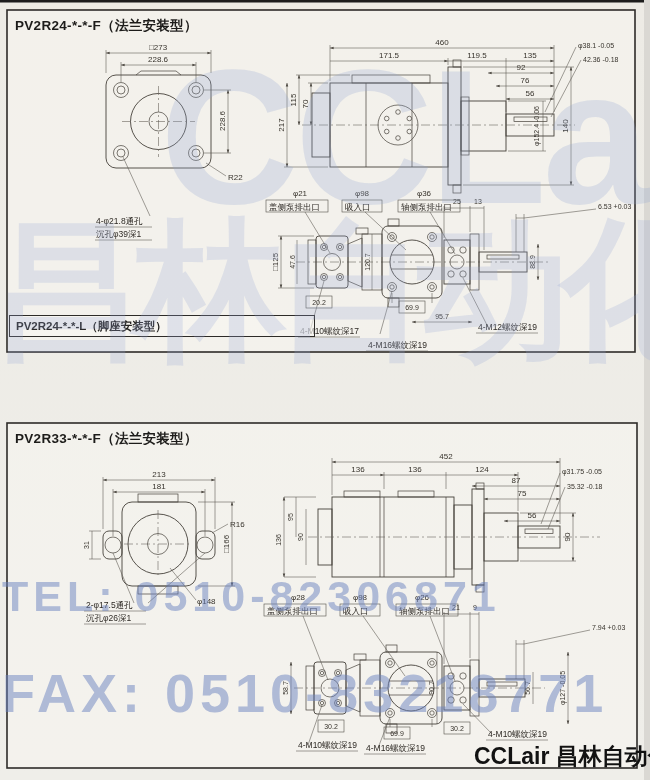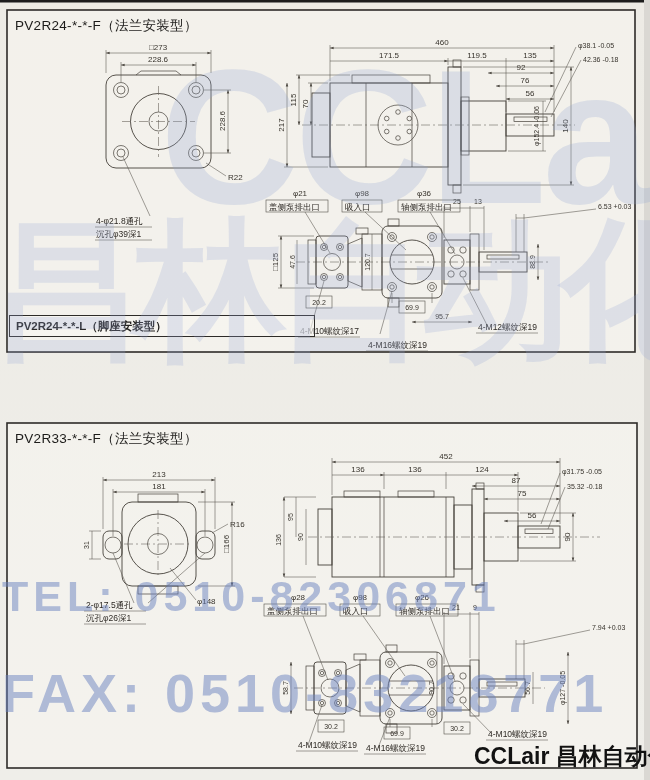--- a/index.html
+++ b/index.html
@@ -11,21 +11,21 @@
   svg .ol2{fill:none;stroke:#45413a;stroke-width:.7;}
   svg .dim{stroke:#55504a;stroke-width:.55;fill:none;}
   svg .cl{stroke:#5d5850;stroke-width:.55;fill:none;stroke-dasharray:9 3 2 3;}
   svg .panel{fill:#f8f6f1;fill-opacity:.55;stroke:#2d2b28;stroke-width:1.6;}
   svg .bx{fill:none;stroke:#55504a;stroke-width:.6;}
   svg text{fill:#37332c;font-family:"Liberation Sans","DejaVu Sans",sans-serif;font-size:8px;}
   svg text.mid{text-anchor:middle;}
   svg text.t7{font-size:7px;}
   svg text.ct{font-size:8.5px;fill:#2e2a25;}
   .abs{position:absolute;}
-  .ptitle{font-size:13.5px;font-weight:normal;color:#1d1c1a;letter-spacing:.3px;white-space:nowrap;}
+  .ptitle{font-size:13.5px;font-weight:bold;color:#1d1c1a;letter-spacing:.3px;white-space:nowrap;}
   .footbox{border:1.6px solid #2d2b28;background:rgba(248,246,241,.6);
            padding:3px 6px 2px 6px;font-size:11.5px;font-weight:bold;color:#242220;line-height:15px;white-space:nowrap;}
   .wm{pointer-events:none;white-space:nowrap;font-weight:bold;}
   .wm-brand{top:26px;left:160px;font-size:192px;color:rgba(148,166,208,.26);letter-spacing:-4px;}
   .wm-cn{top:190px;left:-8px;font-size:152px;color:rgba(150,168,212,.24);letter-spacing:-10px;}
   .wm-tel{top:572px;left:2px;font-size:43px;color:rgba(106,130,192,.5);letter-spacing:5px;}
   .wm-fax{top:662px;left:2px;font-size:54px;color:rgba(106,130,192,.5);letter-spacing:5px;}
   .logo{top:741px;left:474px;font-size:23px;font-weight:bold;color:#121212;white-space:nowrap;}
 </style>
 </head>

